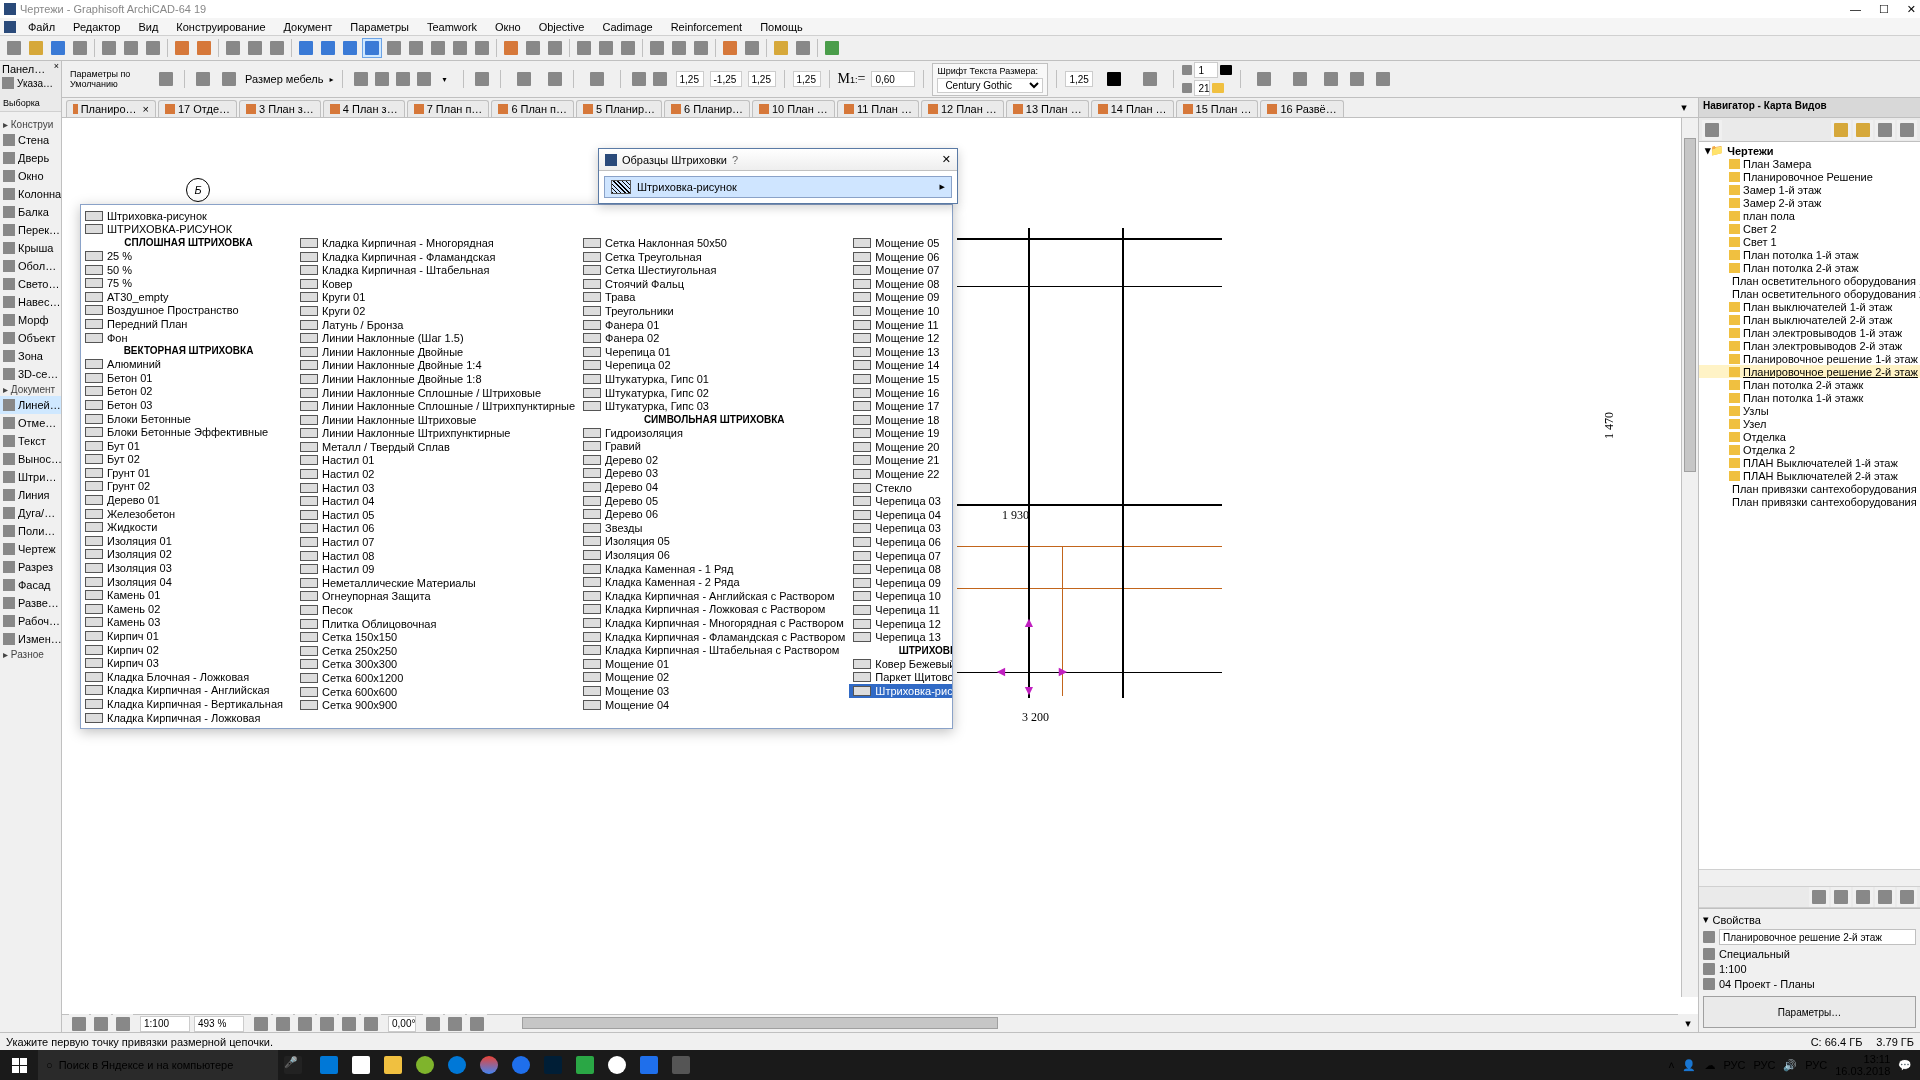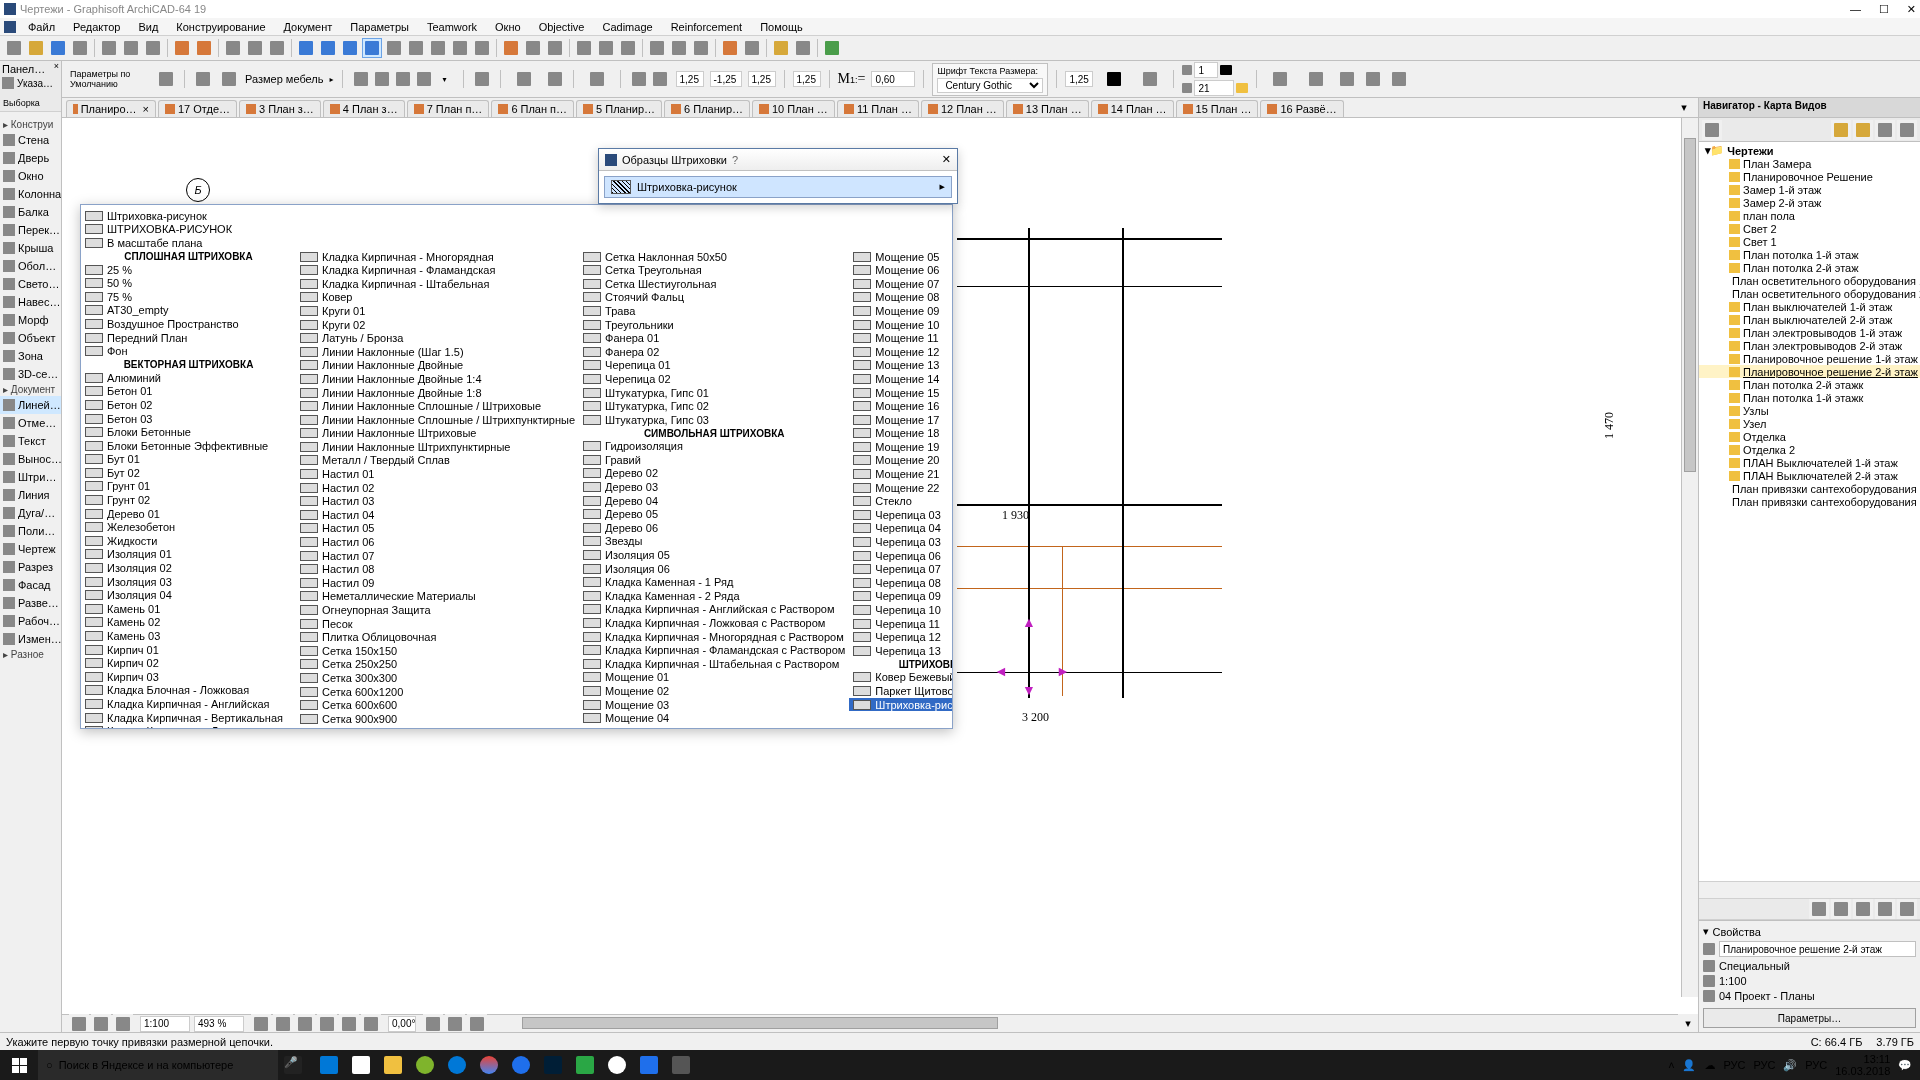--- a/index.html
+++ b/index.html
@@ -60,21 +60,21 @@
 .nav-tree { flex: 1; overflow-y: auto; overflow-x: auto; padding: 2px 0; font-size: 11px; background: #fff; }
 .nt-item { display: flex; align-items: center; gap: 3px; padding: 0 0 0 30px; height: 13px; white-space: nowrap; }
 .nt-item .fic { width: 11px; height: 10px; background: #f0c040; }
 .nt-item.root { padding-left: 6px; font-weight: bold; }
 .nt-item.sel { background: #fff3c6; }
 .nt-item.sel span { text-decoration: underline; }
 .nav-scrollh { height: 17px; background: #f0f0f0; border-top: 1px solid #d0d0d0; }
 .nav-footer { background: #f0f0f0; border-top: 1px solid #c0c0c0; padding: 4px; }
 .nav-footer .nf-row { display: flex; align-items: center; gap: 4px; font-size: 10px; margin-bottom: 3px; }
 .nf-input { border: 1px solid #c0c0c0; background: #fff; height: 16px; flex: 1; padding: 0 3px; font-size: 10px; }
-.nf-btn { border: 1px solid #a0a0a0; background: #eaeaea; height: 20px; width: 100%; font-size: 10px; margin-top: 3px; }
+.nf-btn { border: 1px solid #a0a0a0; background: #eaeaea; height: 32px; width: 100%; font-size: 10px; margin-top: 3px; }
 
 
 .statusbar { height: 18px; background: #f0f0f0; border-top: 1px solid #c0c0c0; display: flex; align-items: center; padding: 0 6px; font-size: 10px; }
 .statusbar .sp { margin-left: auto; display: flex; gap: 14px; }
 .sb-hsb { position: absolute; right: 17px; left: 430px; bottom: 0; height: 17px; background: #f0f0f0; }
 .sb-thumb-h { position: absolute; left: 30px; width: 40%; top: 2px; height: 12px; background: #c6c6c6; border: 1px solid #a0a0a0; }
 
 
 .hatch-dialog { position: absolute; left: 598px; top: 148px; width: 360px; background: #fff; border: 1px solid #5a7aa5; box-shadow: 0 3px 10px rgba(0,0,0,0.2); z-index: 100; }
 .hd-title { height: 22px; background: linear-gradient(#fff,#eee); border-bottom: 1px solid #c0c0c0; display: flex; align-items: center; padding: 0 6px; gap: 5px; }
@@ -363,21 +363,21 @@
       </div>
     <div class="tb-sep"></div>
     <div class="ib-group">
       <div style="display:flex;gap:2px;align-items:center">
         <div class="tb-icon" style="width:10px;height:10px"></div>
         <div class="ib-field" style="width:24px">1</div>
         <div class="tb-icon" style="width:12px;height:10px;background:#000"></div>
       </div>
       <div style="display:flex;gap:2px;align-items:center">
         <div class="tb-icon" style="width:10px;height:10px"></div>
-        <div class="ib-field" style="width:40px">21</div>
+        <div class="ib-field" style="width:16px">21</div>
         <div class="tb-icon" style="width:12px;height:10px;background:#f0c040"></div>
       </div>
     </div>
     <div class="tb-sep"></div>
     <div class="tb-btn" style="width:30px">
         <div class="tb-icon"></div>
       </div>
     <div class="tb-btn" style="width:30px">
         <div class="tb-icon"></div>
       </div>
@@ -868,24 +868,20 @@
 <div class="hatch-list">
   <div id="hatch-top">
       <div class="h-item">
         <div class="sw"></div>
         <span>Штриховка-рисунок</span>
       </div>
       <div class="h-item">
         <div class="sw"></div>
         <span>ШТРИХОВКА-РИСУНОК</span>
       </div>
-      <div class="h-item">
-        <div class="sw"></div>
-        <span>В масштабе плана</span>
-      </div>
     </div>
   <div class="hatch-grid" id="hatch-cols">
       <div class="h-col">
         <div class="h-head">СПЛОШНАЯ ШТРИХОВКА</div>
         <div class="h-item">
           <div class="sw"></div>
           <span>25 %</span>
         </div>
         <div class="h-item">
           <div class="sw"></div>

